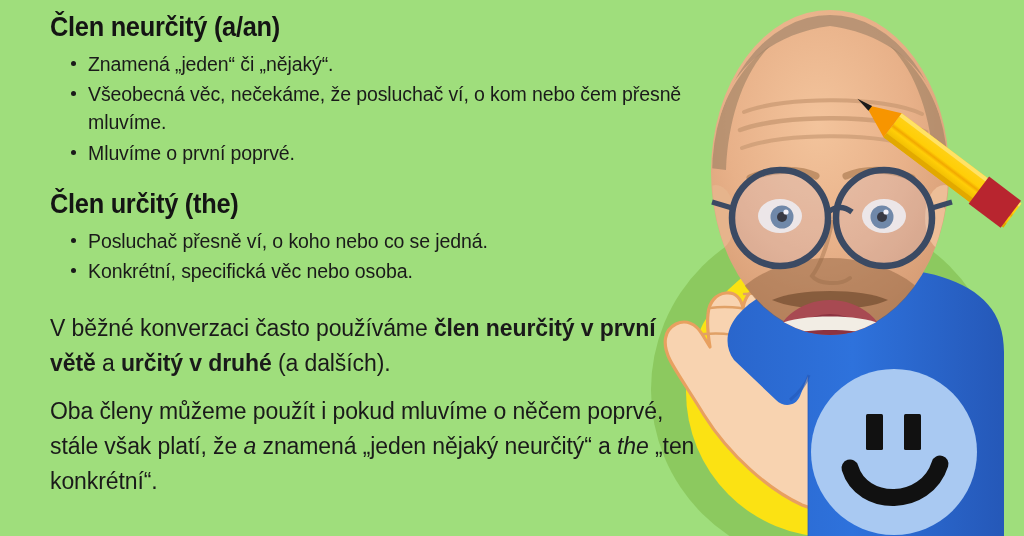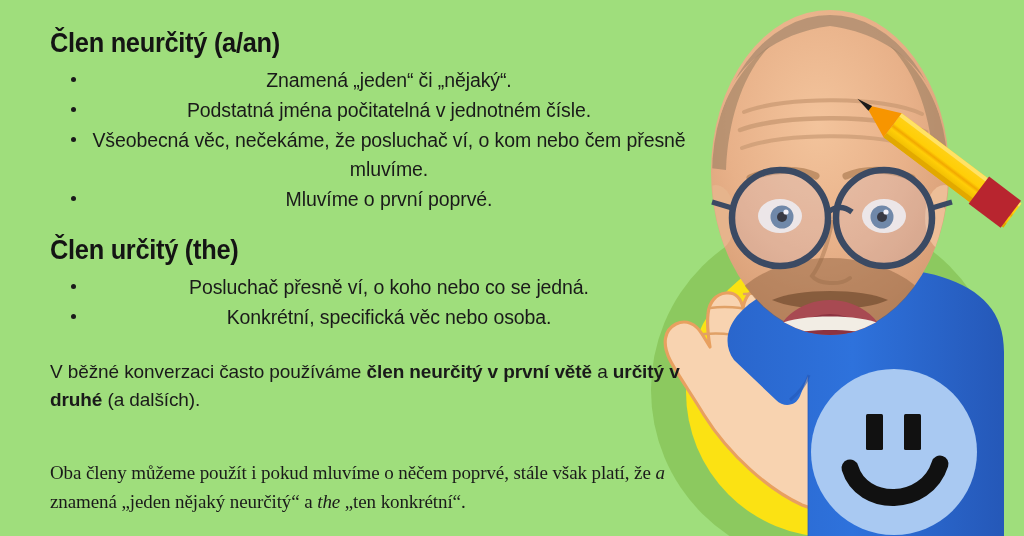--- a/index.html
+++ b/index.html
@@ -15,21 +15,21 @@
     width: 1024px;
     height: 536px;
     overflow: hidden;
     background: #9FDE7C;
   }
 
   
   .content {
     position: absolute;
     left: 50px;
-    top: 28px;
+    top: 12px;
     width: 640px;
     z-index: 40;
     color: #111111;
   }
 
   .heading {
     font-family: "Liberation Sans", "DejaVu Sans", sans-serif;
     font-weight: bold;
     font-size: 27px;
     line-height: 1.18;
@@ -49,42 +49,41 @@
     padding: 0 0 0 38px;
   }
   ul.bullets li {
     position: relative;
     font-size: 19.5px;
     line-height: 1.45;
     color: #1a1a1a;
     margin: 0 0 2px 0;
     padding-left: 0;
     letter-spacing: -0.1px;
-    text-align: center;
   }
   ul.bullets li::before {
     content: "";
     position: absolute;
     left: -17px;
     top: 11px;
     width: 5px;
     height: 5px;
     border-radius: 50%;
     background: #1a1a1a;
   }
 
   .para {
-    font-size: 19px;
+    font-size: 23px;
     line-height: 1.52;
     color: #1a1a1a;
     margin: 0;
     letter-spacing: -0.1px;
   }
   .para.first-para { margin-top: 26px; }
-  .para.second-para { margin-top: 44px; width: 660px; font-family: Liberation Serif, serif; }
+  .para.second-para { margin-top: 13px; width: 660px; }
   .para b { font-weight: bold; }
   .para i { font-style: italic; }
 
   
   .figure {
     position: absolute;
     right: 0;
     top: 0;
     width: 430px;
     height: 536px;
@@ -252,21 +251,20 @@
 
       </g>
     </svg>
   </div>
 
   <div class="content">
 
     <h2 class="heading">Člen neurčitý (a/an)</h2>
     <ul class="bullets">
       <li>Znamená „jeden“ či „nějaký“.</li>
-      <li>Podstatná jména počitatelná v jednotném čísle.</li>
       <li>Všeobecná věc, nečekáme, že posluchač ví, o kom nebo čem přesně mluvíme.</li>
       <li>Mluvíme o první poprvé.</li>
     </ul>
 
     <h2 class="heading second">Člen určitý (the)</h2>
     <ul class="bullets">
       <li>Posluchač přesně ví, o koho nebo co se jedná.</li>
       <li>Konkrétní, specifická věc nebo osoba.</li>
     </ul>
 

